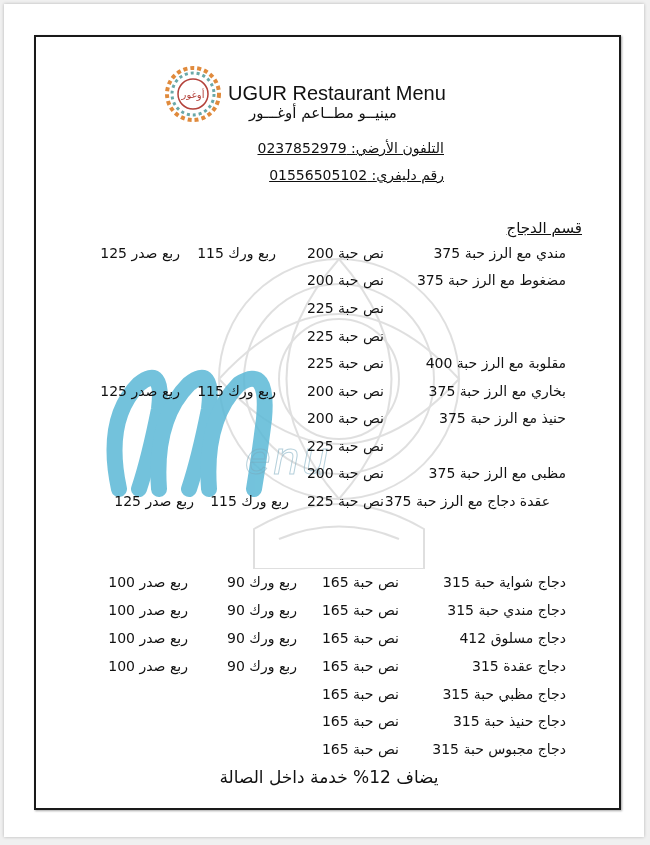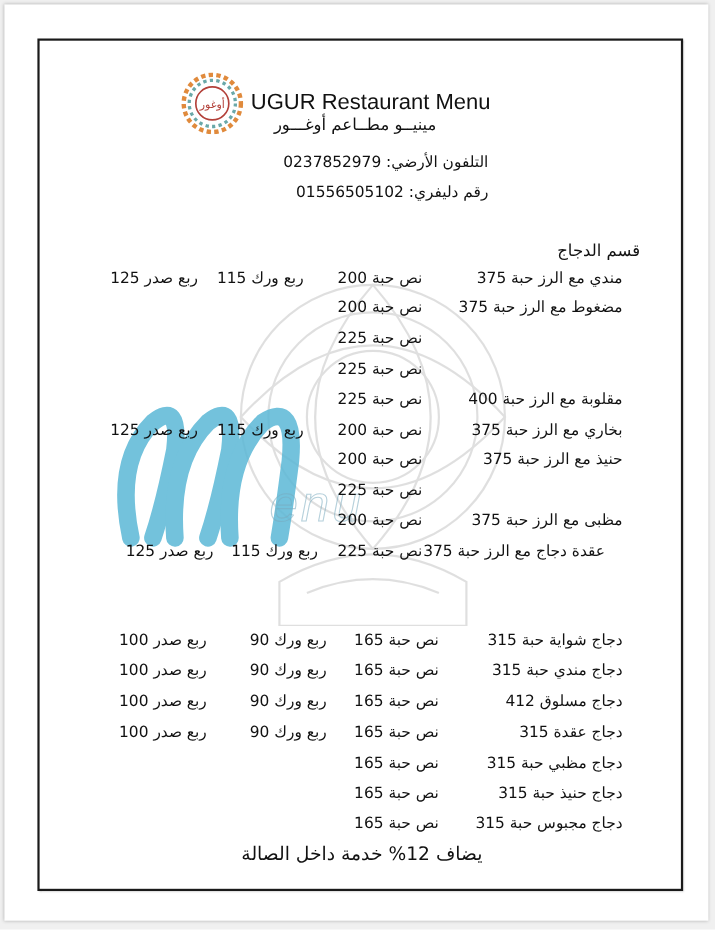--- a/index.html
+++ b/index.html
@@ -38,25 +38,25 @@
   .title-en {
     position: absolute; left: 224px; top: 78px;
     font-family: "Liberation Sans", sans-serif; font-size: 20px; color: #111;
     white-space: nowrap;
   }
   .title-ar {
     position: absolute; left: 245px; top: 100px;
     font-size: 15px; color: #111; direction: rtl; white-space: nowrap;
   }
   .contact {
-    position: absolute; right: 200px; font-size: 14px; direction: rtl; white-space: nowrap;
+    position: absolute; right: 200px; font-size: 14px; direction: rtl; white-space: nowrap; text-decoration: underline;
   }
   .section-title {
     position: absolute; right: 62px; font-size: 15px; direction: rtl;
-    white-space: nowrap;
+    text-decoration: underline; white-space: nowrap;
   }
   .row { position: absolute; left: 0; width: 650px; height: 26px; }
   .cell { position: absolute; font-size: 14px; direction: rtl; white-space: nowrap; }
   .footer {
     position: absolute; left: 0; width: 650px; top: 763px; text-align: center;
     font-size: 17px; direction: rtl;
   }
 </style>
 </head>
 <body>

